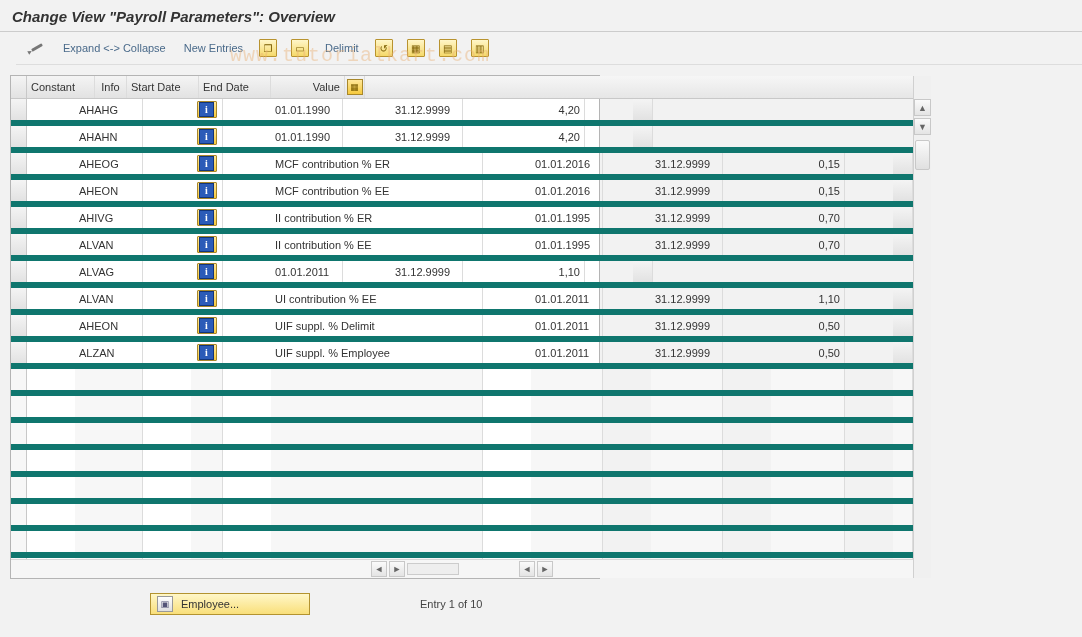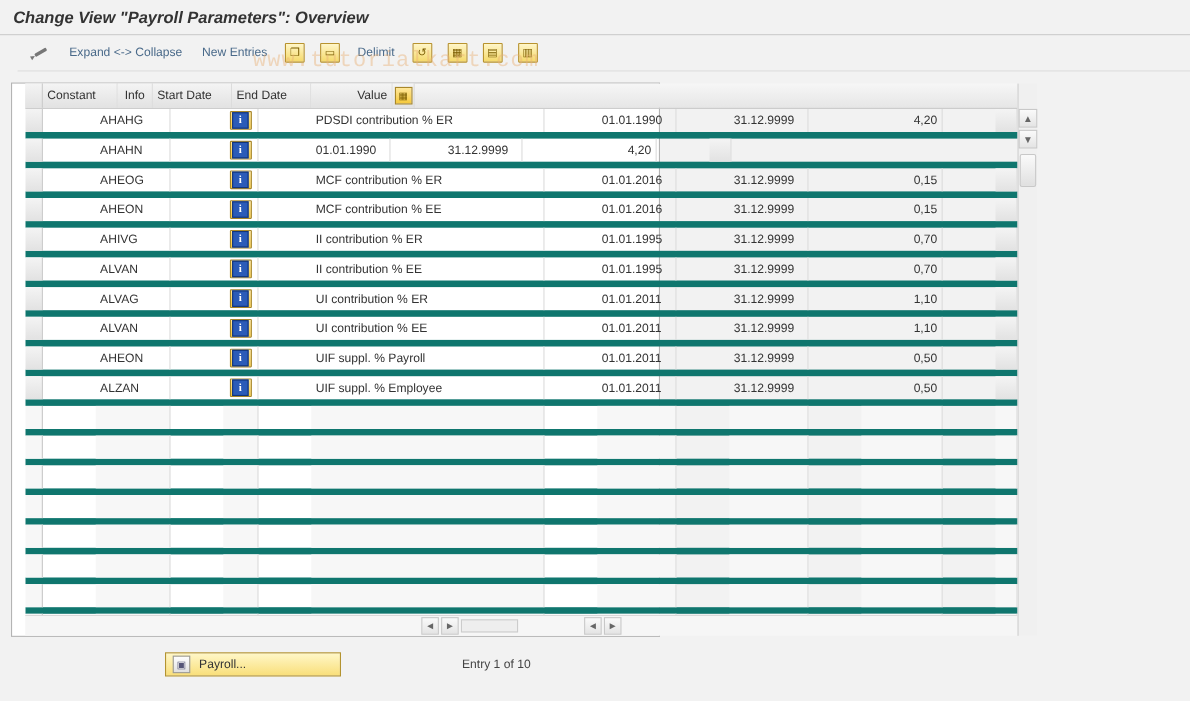--- a/index.html
+++ b/index.html
@@ -98,21 +98,20 @@
   .content {
     padding: 10px;
   }
   .grid-wrap {
     width: 590px;
     background:#fff;
     border:1px solid #b4b4b4;
     box-sizing:border-box;
     display:flex;
     flex-direction:column;
-    padding-left:12px;
   }
   .grid-head {
     display:flex;
     background:linear-gradient(#f6f6f6,#e6e6e6);
     border-bottom:1px solid #c8c8c8;
   }
   .grid-body {
     height: 460px;
     overflow:hidden;
     position:relative;
@@ -327,21 +326,20 @@
           <div class="grid-body">
             <div class="rows" id="rows-container">
                 <div class="row">
     <div class="cell col-sel"></div>
     <div class="cell col-const">AHAHG</div>
     <div class="cell col-info">
       <div class="info-btn">
         <div class="inner">i</div>
       </div>
     </div>
-    <div class="cell col-pc">PDSDI contribution % ER</div>
     <div class="cell col-sd">01.01.1990</div>
     <div class="cell col-ed">31.12.9999</div>
     <div class="cell col-val">4,20</div>
     <div class="cell col-cfg"></div>
   </div>
                 <div class="row">
     <div class="cell col-sel"></div>
     <div class="cell col-const">AHAHN</div>
     <div class="cell col-info">
       <div class="info-btn">
@@ -410,21 +408,20 @@
     <div class="cell col-cfg"></div>
   </div>
                 <div class="row">
     <div class="cell col-sel"></div>
     <div class="cell col-const">ALVAG</div>
     <div class="cell col-info">
       <div class="info-btn">
         <div class="inner">i</div>
       </div>
     </div>
-    <div class="cell col-pc">UI contribution % ER</div>
     <div class="cell col-sd">01.01.2011</div>
     <div class="cell col-ed">31.12.9999</div>
     <div class="cell col-val">1,10</div>
     <div class="cell col-cfg"></div>
   </div>
                 <div class="row">
     <div class="cell col-sel"></div>
     <div class="cell col-const">ALVAN</div>
     <div class="cell col-info">
       <div class="info-btn">
@@ -438,21 +435,21 @@
     <div class="cell col-cfg"></div>
   </div>
                 <div class="row">
     <div class="cell col-sel"></div>
     <div class="cell col-const">AHEON</div>
     <div class="cell col-info">
       <div class="info-btn">
         <div class="inner">i</div>
       </div>
     </div>
-    <div class="cell col-pc">UIF suppl. %     Payroll</div>
+    <div class="cell col-pc">UIF suppl. %     Delimit</div>
     <div class="cell col-sd">01.01.2011</div>
     <div class="cell col-ed">31.12.9999</div>
     <div class="cell col-val">0,50</div>
     <div class="cell col-cfg"></div>
   </div>
                 <div class="row">
     <div class="cell col-sel"></div>
     <div class="cell col-const">ALZAN</div>
     <div class="cell col-info">
       <div class="info-btn">
@@ -594,19 +591,19 @@
           <div class="arrow">▲</div>
           <div class="arrow">▼</div>
           <div class="thumb"></div>
         </div>
       </div>
     </div>
 
     <div class="footer">
       <div class="pos-btn">
         <span class="picon">▣</span>
-        <span>Payroll...</span>
+        <span>Employee...</span>
       </div>
       <div class="status">Entry 1 of 10</div>
     </div>
   </div>
 
 </div>
 
 </body></html>

